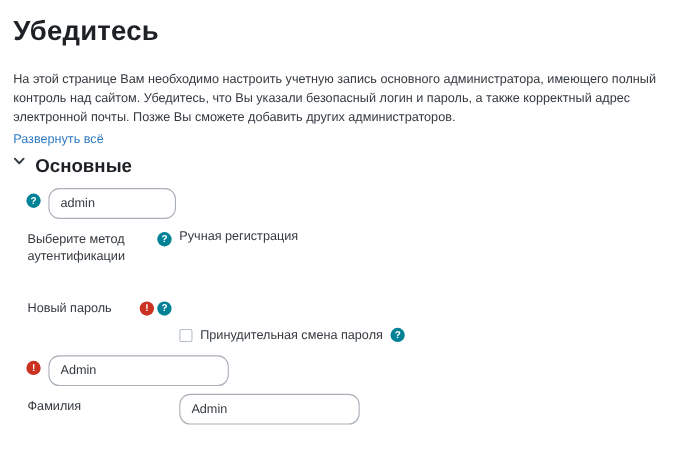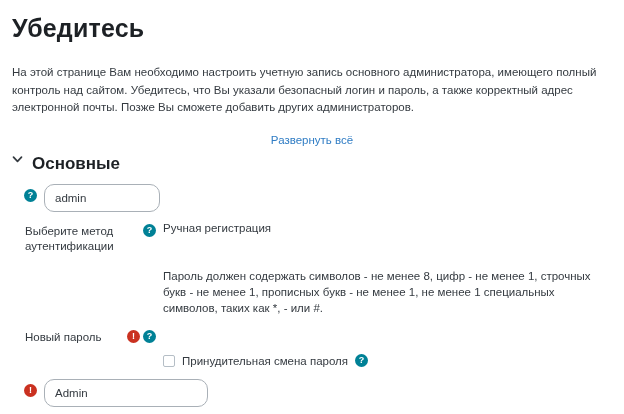--- a/index.html
+++ b/index.html
@@ -12,21 +12,21 @@
     position:relative;
   }
   h1.page-title {
     font-size:25px; font-weight:bold; color:#1d2125;
     letter-spacing:.2px; margin-top:6px;
   }
   p.intro {
     margin-top:21px; font-size:11.5px; line-height:17.5px;
     color:#343a40; max-width:600px;
   }
-  .expand-row { text-align:center; margin-top:13px; }
+  .expand-row { text-align:left; }
   .expand-link {
     font-size:11.5px; color:#2f7cc4; text-decoration:none; cursor:pointer;
   }
   .section-header {
     display:flex; align-items:flex-start; gap:9px;
     margin-top:6px; cursor:pointer;
   }
   .section-header .chev { display:inline-flex; width:11px; height:11px; }
   .section-title {
     font-size:17px; font-weight:bold; color:#1d2125;
@@ -116,23 +116,20 @@
       <span class="circ help">?</span>
     </div>
     <div class="fctrl">
       <div class="static-value">Ручная регистрация</div>
     </div>
   </div>
 
   <div class="frow hint-row">
     <div class="flabel"></div>
     <div class="ficons"></div>
-    <div class="fctrl">
-      <div class="hint-text">Пароль должен содержать символов - не менее 8, цифр - не менее 1, строчных букв - не менее 1, прописных букв - не менее 1, не менее 1 специальных символов, таких как *, - или #.</div>
-    </div>
   </div>
 
   <div class="frow">
     <div class="flabel">Новый пароль</div>
     <div class="ficons">
       <span class="circ req">!</span>
       <span class="circ help">?</span>
     </div>
   </div>
 

